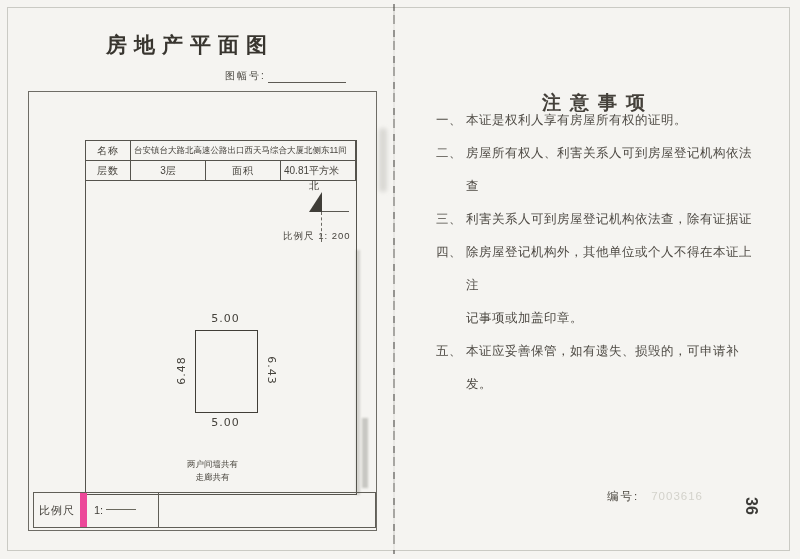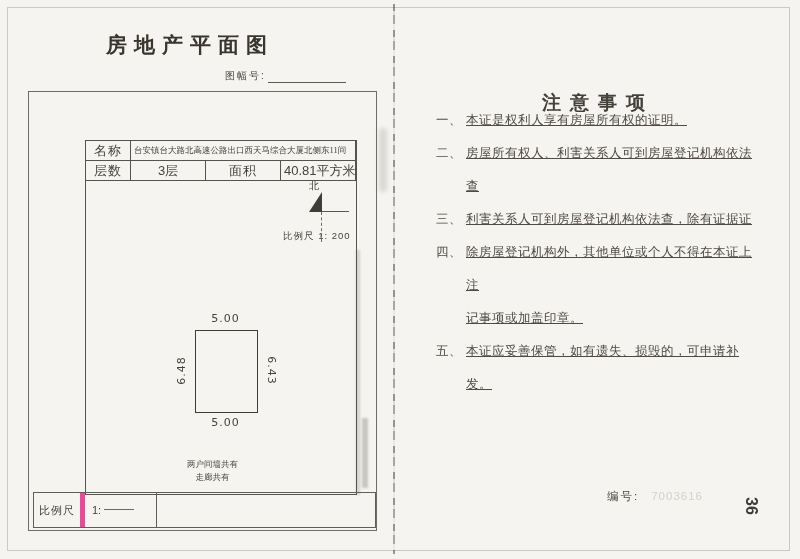--- a/index.html
+++ b/index.html
@@ -21,24 +21,24 @@
     font-size:21px;font-weight:bold;letter-spacing:7px;color:#38352f;}
   .sheetno{position:absolute;left:225px;top:69px;font-size:10px;letter-spacing:2px;color:#45423c;}
   .sheetno .blank{display:inline-block;width:78px;height:10px;margin-left:2px;
     border-bottom:1px solid #5d5a54;vertical-align:bottom;}
   .outer-box{position:absolute;left:28px;top:91px;width:347px;height:438px;
     border:1px solid #6e6c66;}
   .inner-box{position:absolute;left:85px;top:140px;width:270px;height:353px;
     border:1px solid #55534d;}
   .info-table{position:absolute;left:85px;top:140px;width:271px;border-collapse:collapse;
     table-layout:fixed;}
-  .info-table td{border:1px solid #55534d;height:19px;font-size:13px;
+  .info-table td{border:1px solid #55534d;height:19px;font-size:10px;
     color:#46433d;padding:0 3px;overflow:hidden;white-space:nowrap;}
   .info-table .lbl{width:38px;text-align:center;letter-spacing:1px;}
-  .info-table .val-name{font-size:8.5px;font-family:Liberation Serif, serif;}
+  .info-table .val-name{font-size:8.5px;}
   .info-table .val-floors{width:104px;text-align:center;}
   .north-label{position:absolute;left:309px;top:179px;font-size:10px;color:#3f3c36;}
   .north-arrow{position:absolute;left:309px;top:192px;width:0;height:0;
     border-bottom:20px solid #3f3d38;border-left:13px solid transparent;}
   .north-hline{position:absolute;left:322px;top:211px;width:27px;height:1px;background:#5a5852;}
   .north-vline{position:absolute;left:321px;top:212px;width:0;height:30px;
     border-left:1px dashed #6b6962;}
   .scale-note{position:absolute;left:283px;top:230px;font-size:9.5px;letter-spacing:1px;color:#45423c;}
   .plan-rect{position:absolute;left:195px;top:330px;width:61px;height:81px;
     border:1.5px solid #403d37;}
@@ -46,33 +46,33 @@
     color:#45423c;letter-spacing:1px;width:65px;text-align:center;}
   .dim-top{left:193px;top:312px;}
   .dim-bottom{left:193px;top:416px;}
   .dim-left{left:150px;top:364px;width:62px;transform:rotate(-90deg);}
   .dim-right{left:240px;top:364px;width:62px;transform:rotate(90deg);}
   .plan-note{position:absolute;left:150px;top:458px;width:125px;text-align:center;
     font-size:8.5px;line-height:13px;color:#4a463f;}
   .plan-note span{display:block;}
   .scalebar{position:absolute;left:33px;top:492px;width:341px;height:34px;
     border:1px solid #605e57;display:flex;align-items:stretch;background:transparent;}
-  .sb-label{width:46px;border-right:5px solid #ec4899;display:flex;align-items:center;
+  .sb-label{width:46px;border-right:7px solid #ec4899;display:flex;align-items:center;
     justify-content:center;font-size:11px;letter-spacing:1px;color:#413e38;}
   .sb-value{width:64px;border-right:1px solid #605e57;display:flex;align-items:center;
     padding-left:7px;font-size:11px;color:#413e38;}
   .sb-line{width:30px;height:1px;background:#6b695f;margin-left:3px;margin-top:-2px;}
   .sb-empty{flex:1;}
   
   .rp-title{position:absolute;left:437px;top:50px;width:322px;text-align:center;
     font-size:19px;font-weight:bold;letter-spacing:9px;color:#44403a;margin-top:40px;}
   .notes{position:absolute;left:436px;top:104px;width:328px;}
   .note-item{display:flex;font-size:12.5px;color:#4e4a44;letter-spacing:.5px;}
   .note-item .num{width:30px;flex:none;line-height:33px;}
-  .note-item .lines{flex:1;text-decoration:underline;}
+  .note-item .lines{flex:1;}
   .note-item .lines span{display:block;line-height:33px;}
   .serial{position:absolute;left:607px;top:489px;font-size:11.5px;letter-spacing:2px;color:#4a463f;}
   .serial .faint{color:#d3d2cb;filter:blur(.7px);margin-left:12px;letter-spacing:1px;}
   .pagenum{position:absolute;left:742px;top:497px;font-size:16px;font-weight:bold;
     color:#3b3a37;transform:rotate(90deg);transform-origin:center;}
   
   .smudge-a{position:absolute;left:356px;top:250px;width:4px;height:245px;
     background:rgba(92,90,83,.22);filter:blur(1px);}
   .smudge-b{position:absolute;left:379px;top:128px;width:8px;height:64px;
     background:rgba(120,118,110,.22);filter:blur(2px);border-radius:4px;}

